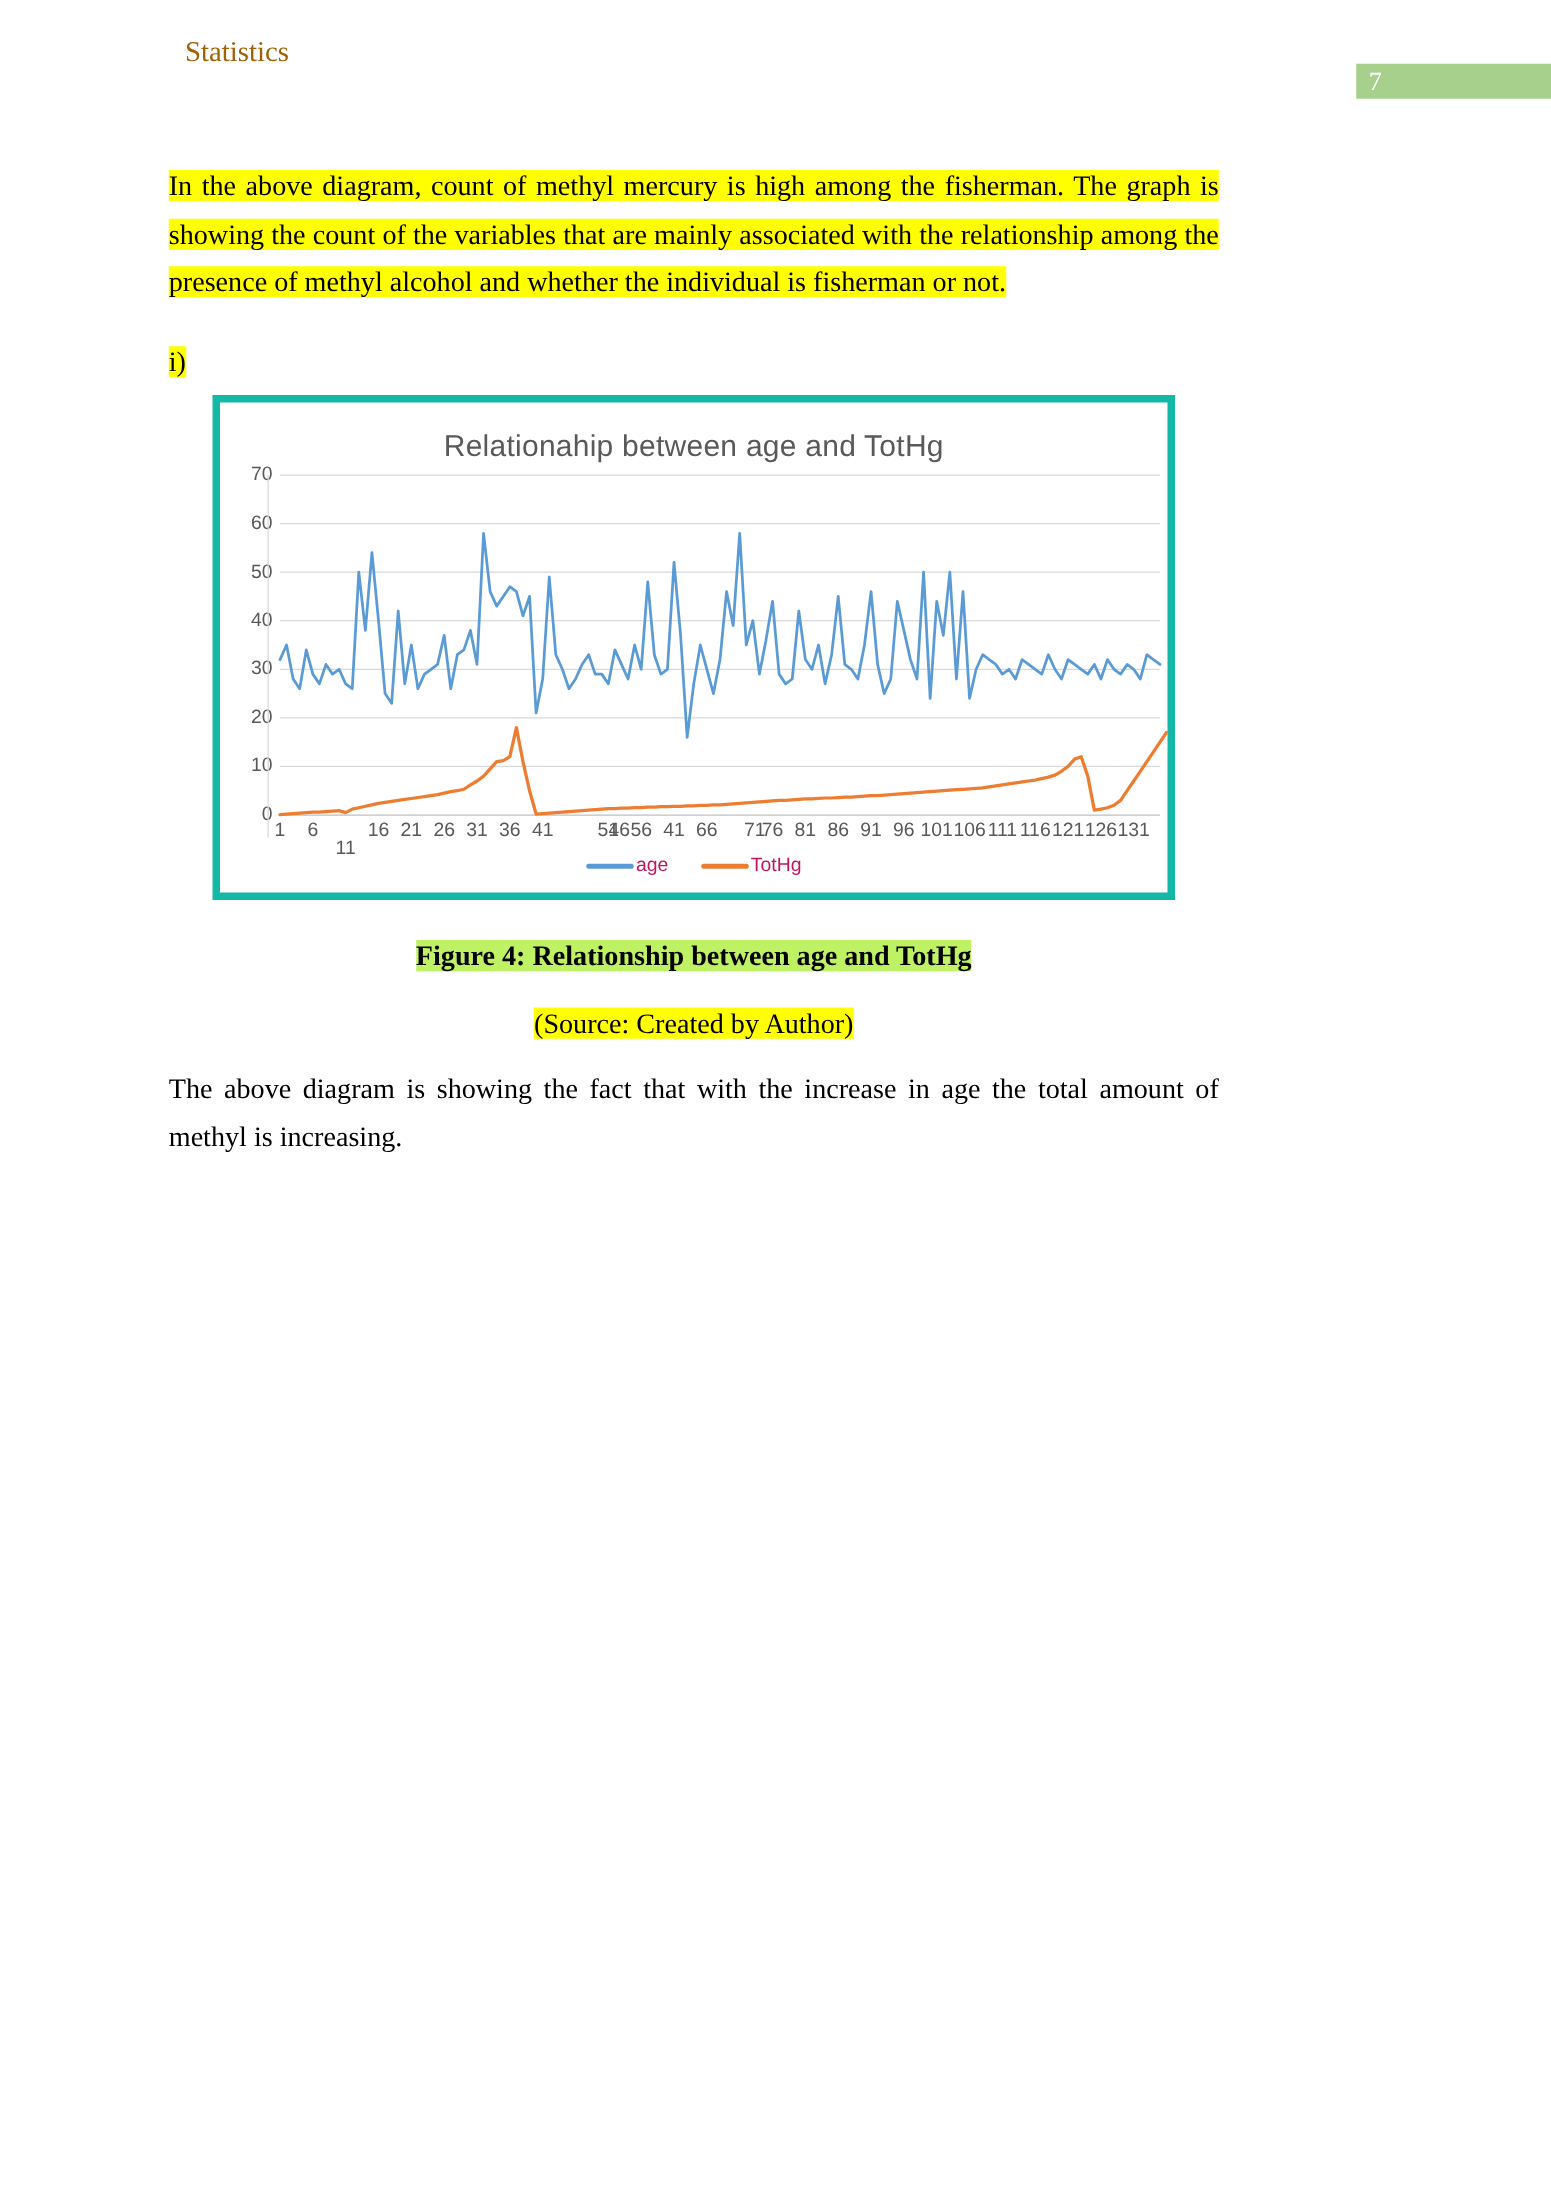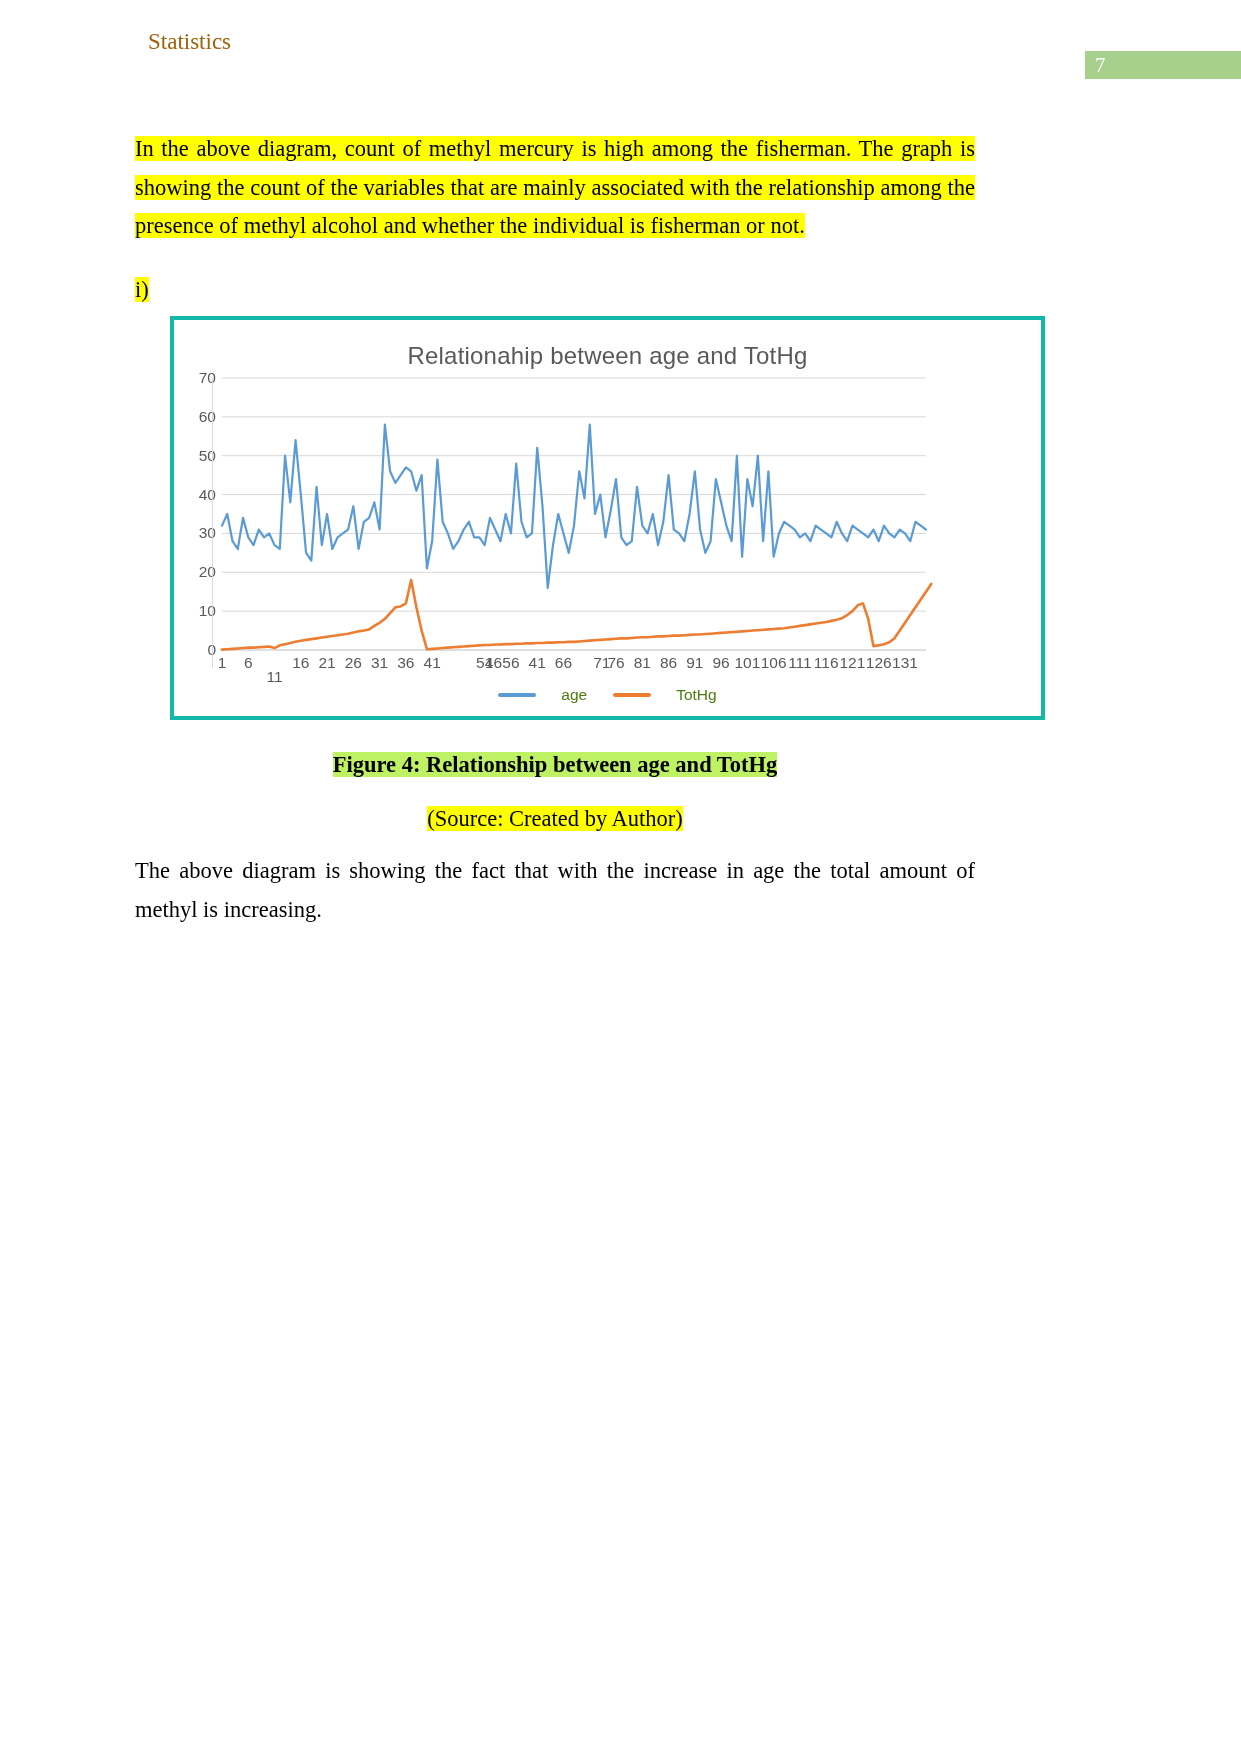--- a/index.html
+++ b/index.html
@@ -66,24 +66,24 @@
     font-size: 22.5px;
     line-height: 38px;
   }
   .marker-i span { background: #ffff00; }
 
   
   .chart-frame {
     position: absolute;
     left: 170px;
     top: 316px;
-    width: 875px;
+    width: 770px;
     height: 404px;
     background: #ffffff;
-    border: 4px solid #14b8a6;
+    border: 6px solid #14b8a6;
     box-sizing: border-box;
     font-family: "Liberation Sans", "DejaVu Sans", sans-serif;
   }
   .chart-title {
     position: absolute;
     top: 22px;
     left: 0;
     width: 100%;
     text-align: center;
     font-size: 24px;
@@ -158,23 +158,23 @@
     left: 0;
     width: 100%;
     display: flex;
     justify-content: center;
     align-items: center;
     gap: 26px;
   }
   .legend-item {
     display: flex;
     align-items: center;
-    gap: 25px;
+    gap: 2px;
     font-size: 15.5px;
-    color: #4d7c0f;
+    color: #be185d;
   }
   .legend-swatch {
     display: inline-block;
     width: 38px;
     height: 4px;
     border-radius: 2px;
   }
 
   
   .fig-caption {

